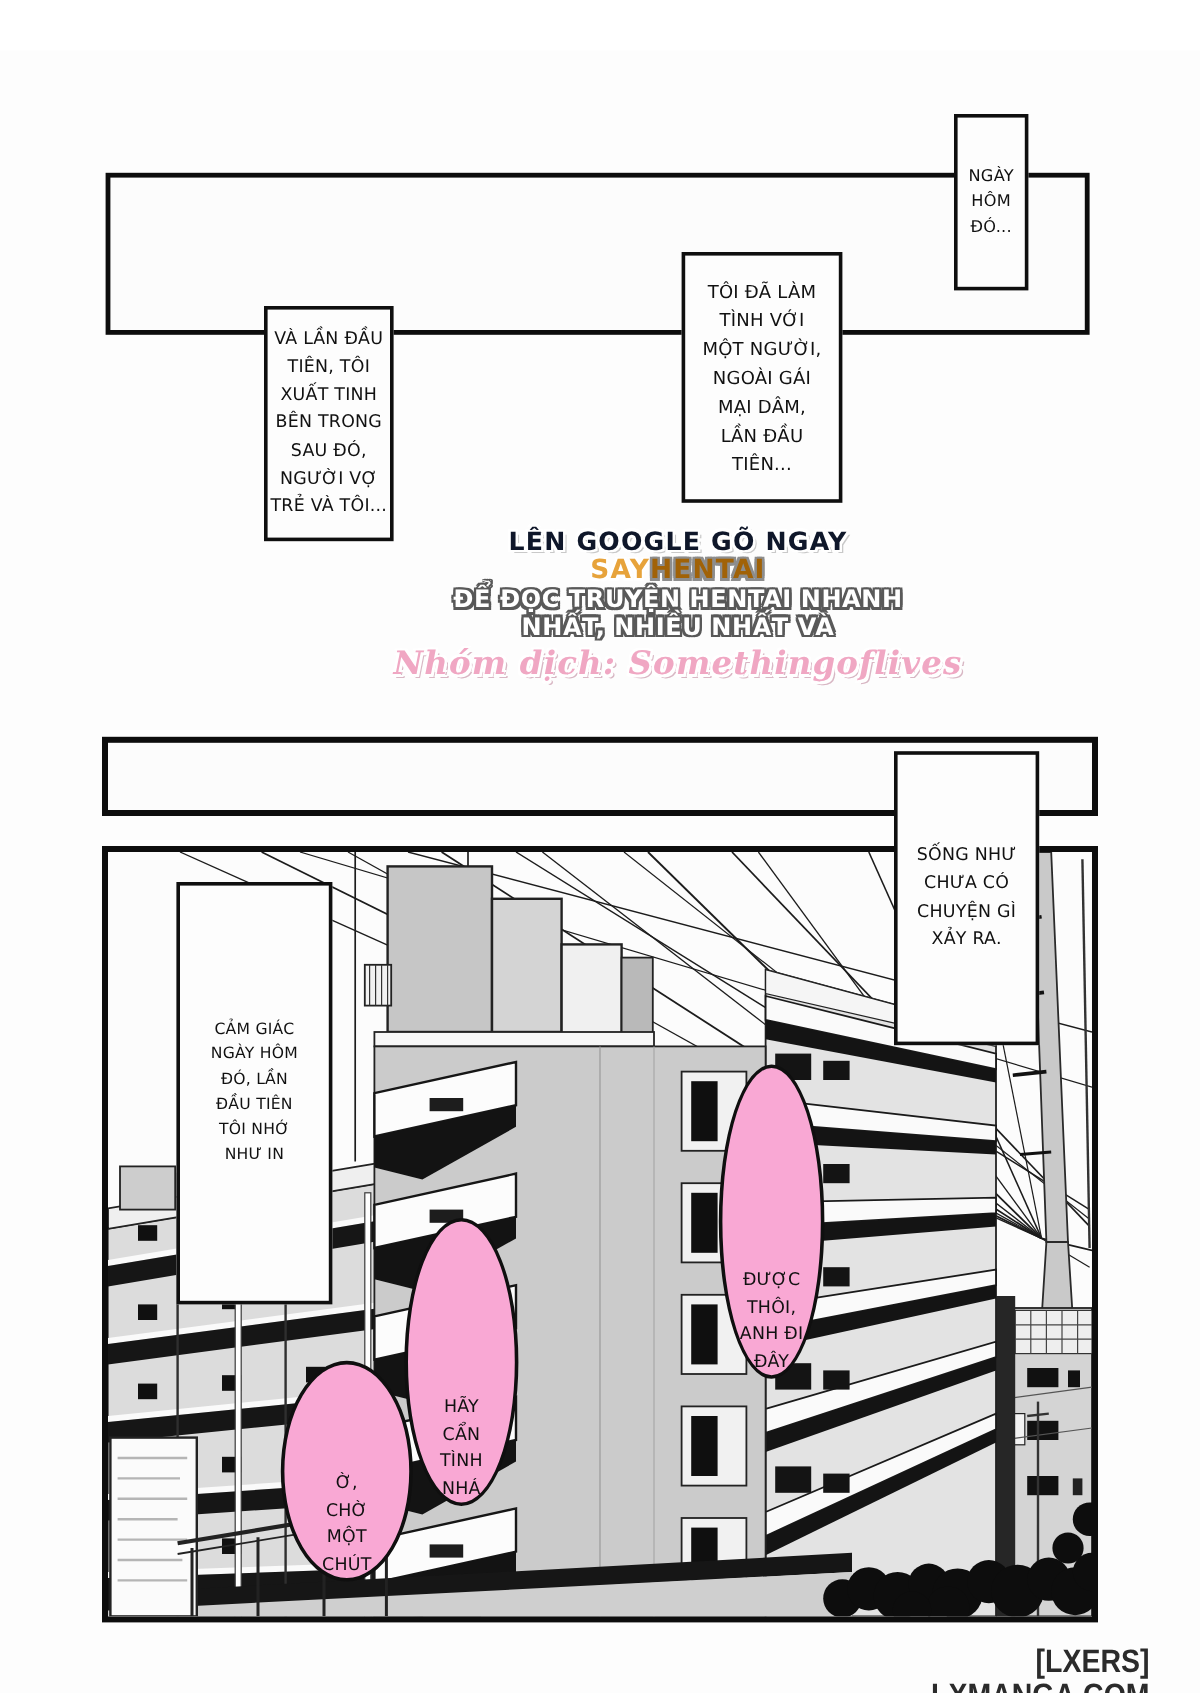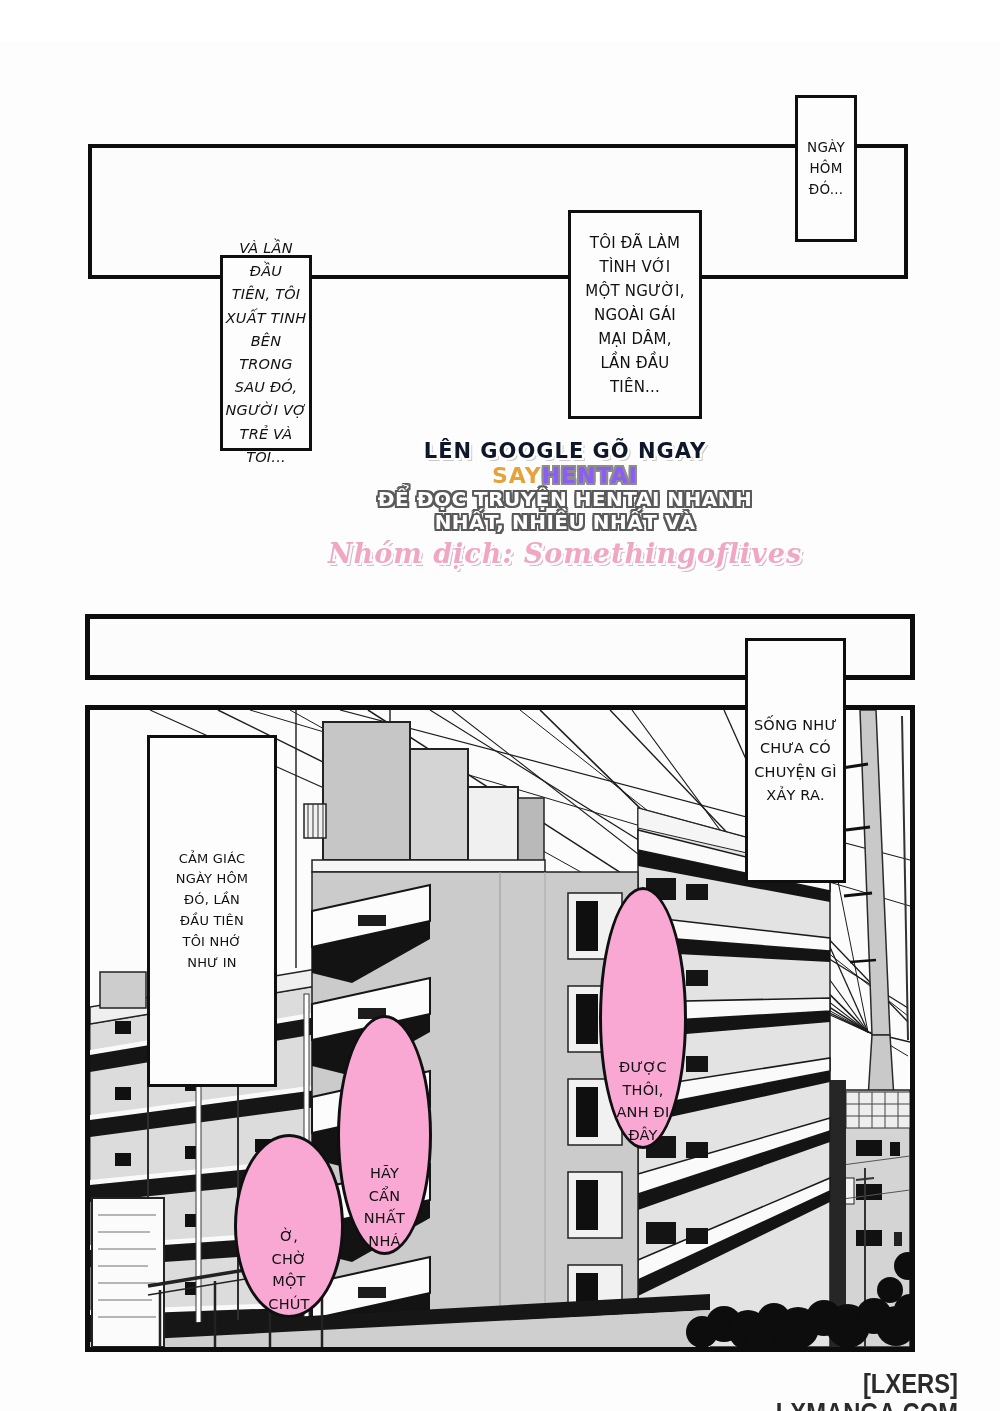--- a/index.html
+++ b/index.html
@@ -20,21 +20,21 @@
   }
   .scene{position:absolute;inset:0;width:100%;height:100%;}
   
   #watermark{position:absolute;left:305px;top:398px;width:520px;text-align:center;z-index:4;line-height:1.12;}
   .wm-line1{
     font-size:21px;font-weight:bold;letter-spacing:1px;color:#0f172a;
     text-shadow:-2px -2px 0 #fff,2px -2px 0 #fff,-2px 2px 0 #fff,2px 2px 0 #fff,0 2px 0 #fff,0 -2px 0 #fff,3px 3px 0 #c9c9c9;
   }
   .wm-line2{font-size:22px;font-weight:bold;letter-spacing:1px;}
   .wm-say{color:#e7a33b;text-shadow:-2px -2px 0 #fff,2px -2px 0 #fff,-2px 2px 0 #fff,2px 2px 0 #fff;}
-  .wm-hentai{color:#8b5cf6;text-shadow:-2px -2px 0 #8d8d8d,2px -2px 0 #8d8d8d,-2px 2px 0 #8d8d8d,2px 2px 0 #8d8d8d,0 2px 0 #8d8d8d,0 -2px 0 #8d8d8d,2px 0 0 #8d8d8d,-2px 0 0 #8d8d8d;}
+  .wm-hentai{color:#a16207;text-shadow:-2px -2px 0 #8d8d8d,2px -2px 0 #8d8d8d,-2px 2px 0 #8d8d8d,2px 2px 0 #8d8d8d,0 2px 0 #8d8d8d,0 -2px 0 #8d8d8d,2px 0 0 #8d8d8d,-2px 0 0 #8d8d8d;}
   .wm-body{
     font-size:20px;font-weight:bold;letter-spacing:.5px;color:#ffffff;
     text-shadow:-2px -2px 0 #595959,2px -2px 0 #595959,-2px 2px 0 #595959,2px 2px 0 #595959,0 2px 0 #595959,0 -2px 0 #595959,2px 0 0 #595959,-2px 0 0 #595959;
   }
   .wm-credit{
     margin-top:6px;font-family:"DejaVu Serif",serif;font-style:italic;font-weight:bold;
     font-size:27px;color:#f0a7c3;letter-spacing:1px;
     text-shadow:-2px -2px 0 #fff,2px -2px 0 #fff,-2px 2px 0 #fff,2px 2px 0 #fff,3px 3px 0 #d8b7c4;
   }
   
@@ -60,21 +60,21 @@
   <div class="caption-box" style="left:568px;top:168px;width:134px;height:209px;">
     <span class="caption-text" style="font-size:15px;line-height:1.6;">TÔI ĐÃ LÀM
 TÌNH VỚI
 MỘT NGƯỜI,
 NGOÀI GÁI
 MẠI DÂM,
 LẦN ĐẦU
 TIÊN...</span>
   </div>
 
-  <div class="caption-box" style="left:220px;top:213px;width:92px;height:196px;font-style:italic;">
+  <div class="caption-box" style="left:220px;top:213px;width:108px;height:196px;">
     <span class="caption-text" style="font-size:14.5px;line-height:1.6;">VÀ LẦN ĐẦU
 TIÊN, TÔI
 XUẤT TINH
 BÊN TRONG
 SAU ĐÓ,
 NGƯỜI VỢ
 TRẺ VÀ TÔI...</span>
   </div>
 
   <div id="watermark">
@@ -298,21 +298,21 @@
         <line x1="58" y1="576" x2="240" y2="546" stroke="#222" stroke-width="3.5"></line>
         <line x1="58" y1="585" x2="240" y2="555" stroke="#222" stroke-width="1.5"></line>
         <line x1="70" y1="580" x2="70" y2="637" stroke="#222" stroke-width="2.5"></line>
         <line x1="125" y1="571" x2="125" y2="637" stroke="#222" stroke-width="2.5"></line>
         <line x1="180" y1="562" x2="180" y2="637" stroke="#222" stroke-width="2.5"></line>
         <line x1="232" y1="554" x2="232" y2="637" stroke="#222" stroke-width="2.5"></line>
       </g>
     </svg>
   </div>
 
-  <div class="caption-box" style="left:745px;top:596px;width:101px;height:245px;">
+  <div class="caption-box" style="left:745px;top:584px;width:121px;height:245px;">
     <span class="caption-text" style="font-size:14.5px;line-height:1.6;">SỐNG NHƯ
 CHƯA CÓ
 CHUYỆN GÌ
 XẢY RA.</span>
   </div>
 
   <div class="caption-box" style="left:147px;top:693px;width:130px;height:352px;">
     <span class="caption-text" style="font-size:13px;line-height:1.6;">CẢM GIÁC
 NGÀY HÔM
 ĐÓ, LẦN
@@ -324,21 +324,21 @@
   <div class="bubble" style="left:599px;top:845px;width:88px;height:262px;">
     <span class="caption-text" style="font-size:14.5px;line-height:1.55;">ĐƯỢC
 THÔI,
 ANH ĐI
 ĐÂY</span>
   </div>
 
   <div class="bubble" style="left:337px;top:973px;width:95px;height:240px;z-index:5;">
     <span class="caption-text" style="font-size:14.5px;line-height:1.55;">HÃY
 CẨN
-NHẤT
+TÌNH
 NHÁ</span>
   </div>
 
   <div class="bubble" style="left:234px;top:1092px;width:110px;height:184px;z-index:6;">
     <span class="caption-text" style="font-size:14.5px;line-height:1.55;">Ờ,
 CHỜ
 MỘT
 CHÚT</span>
   </div>
 

